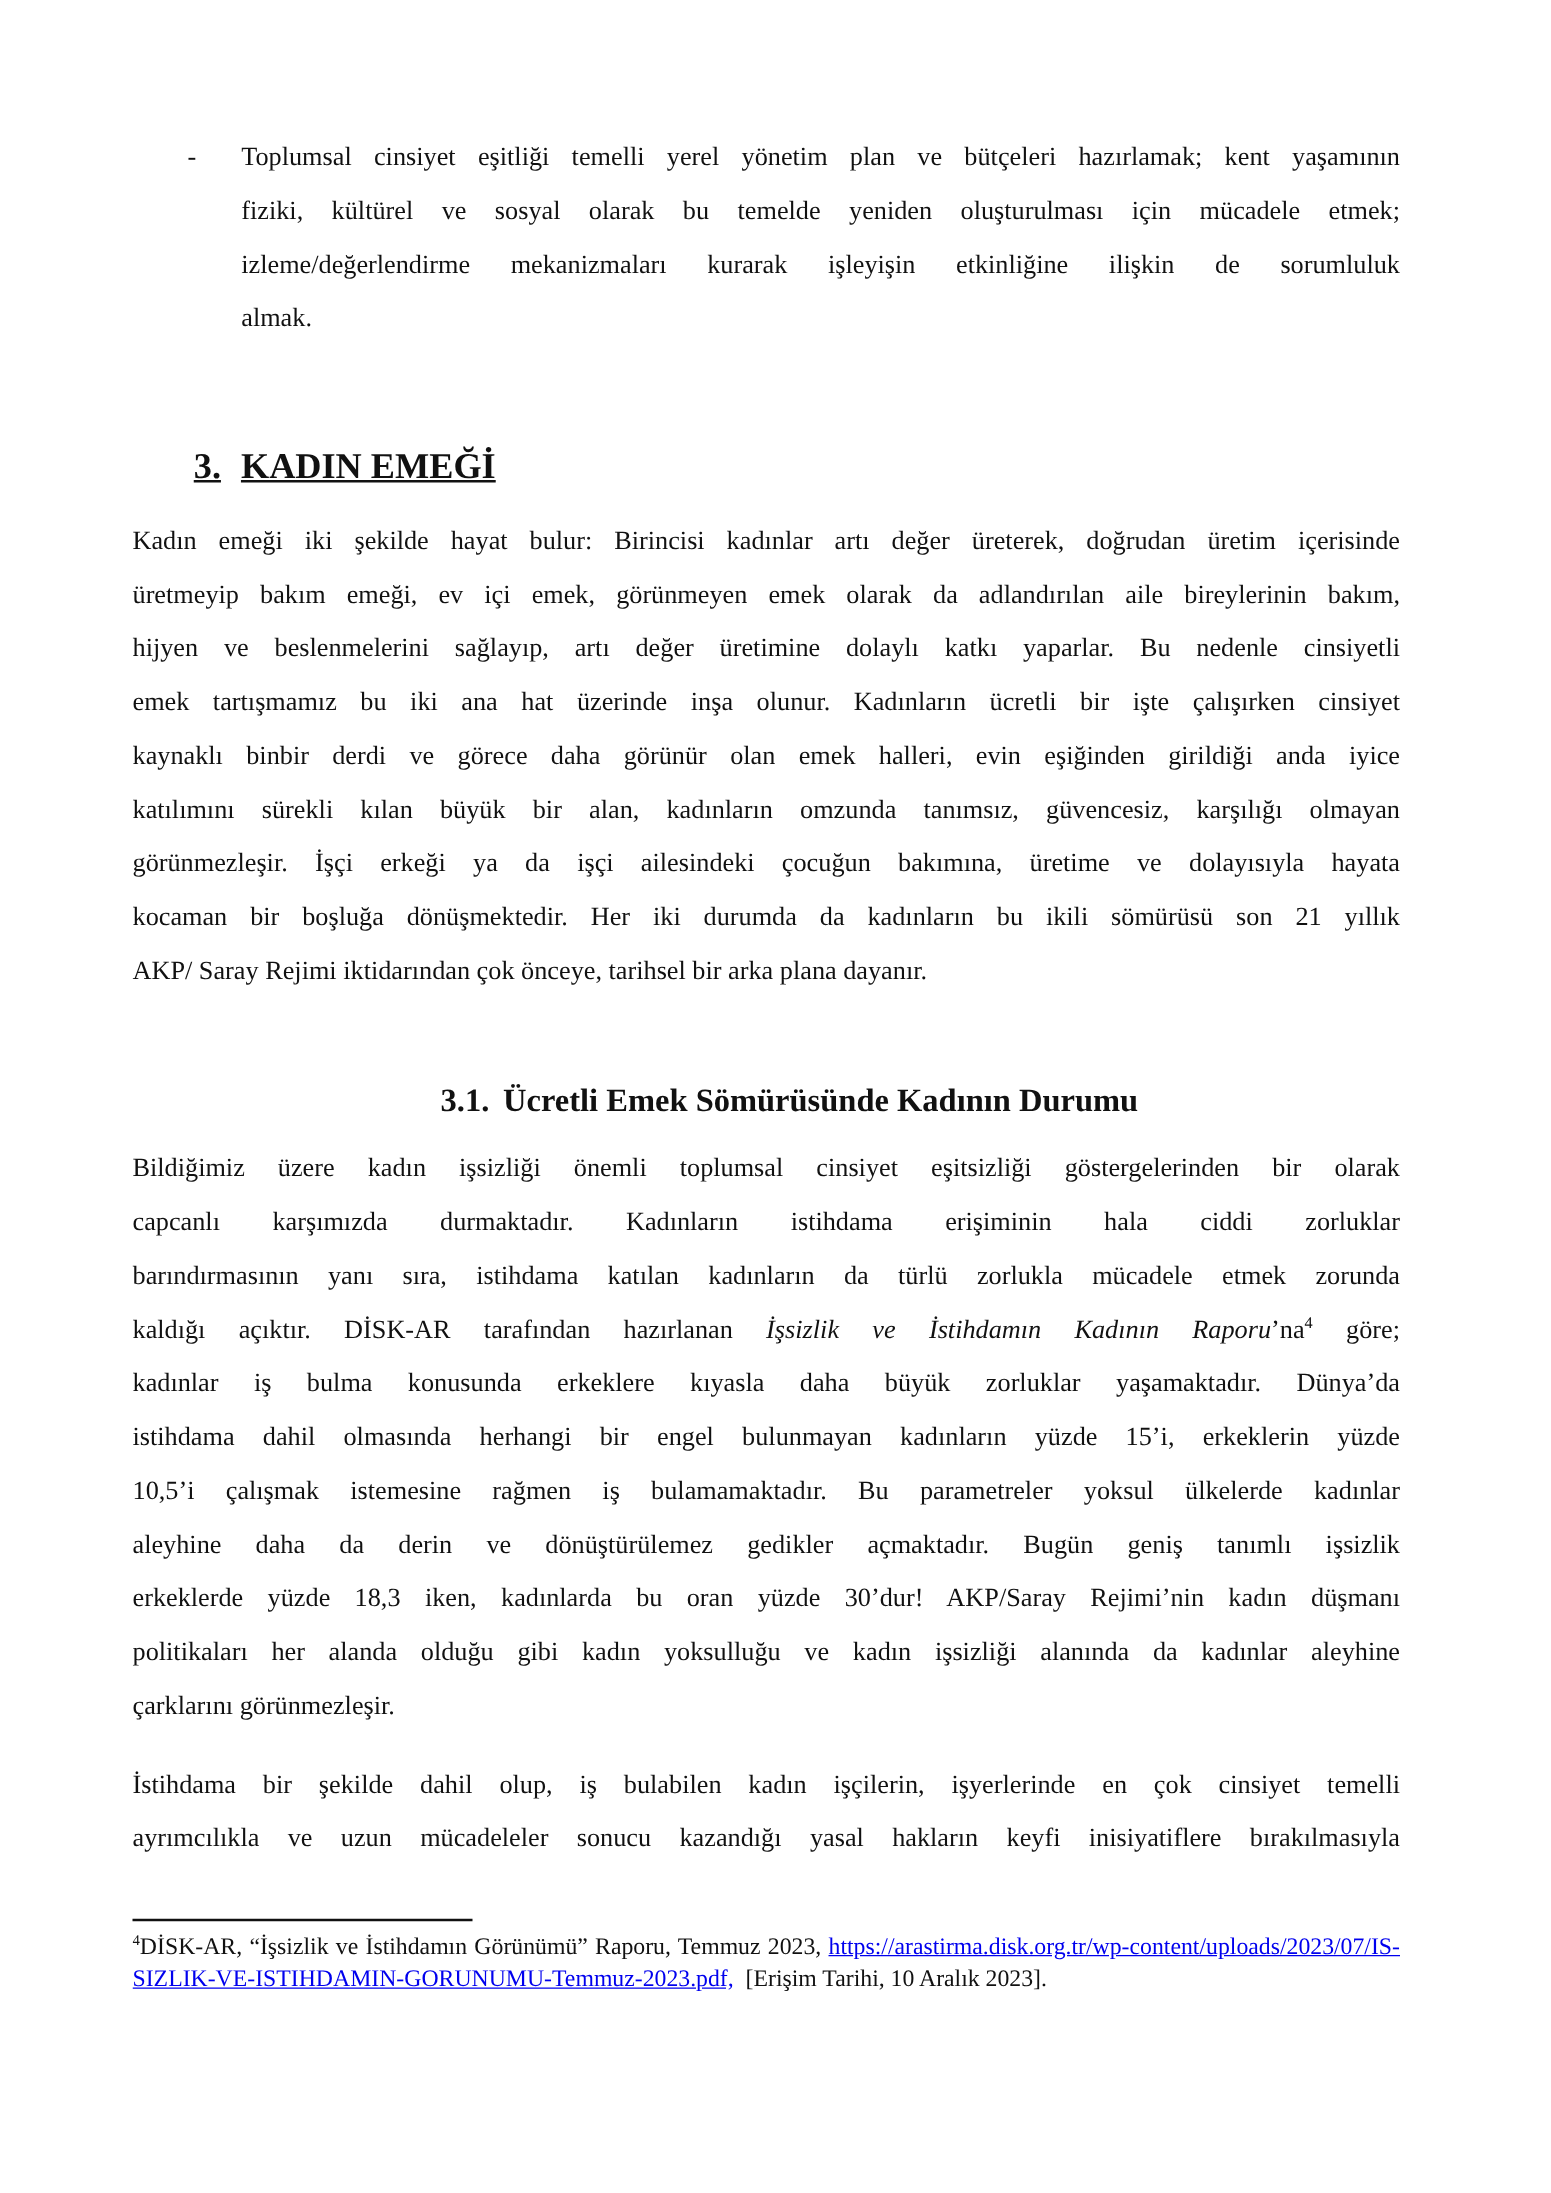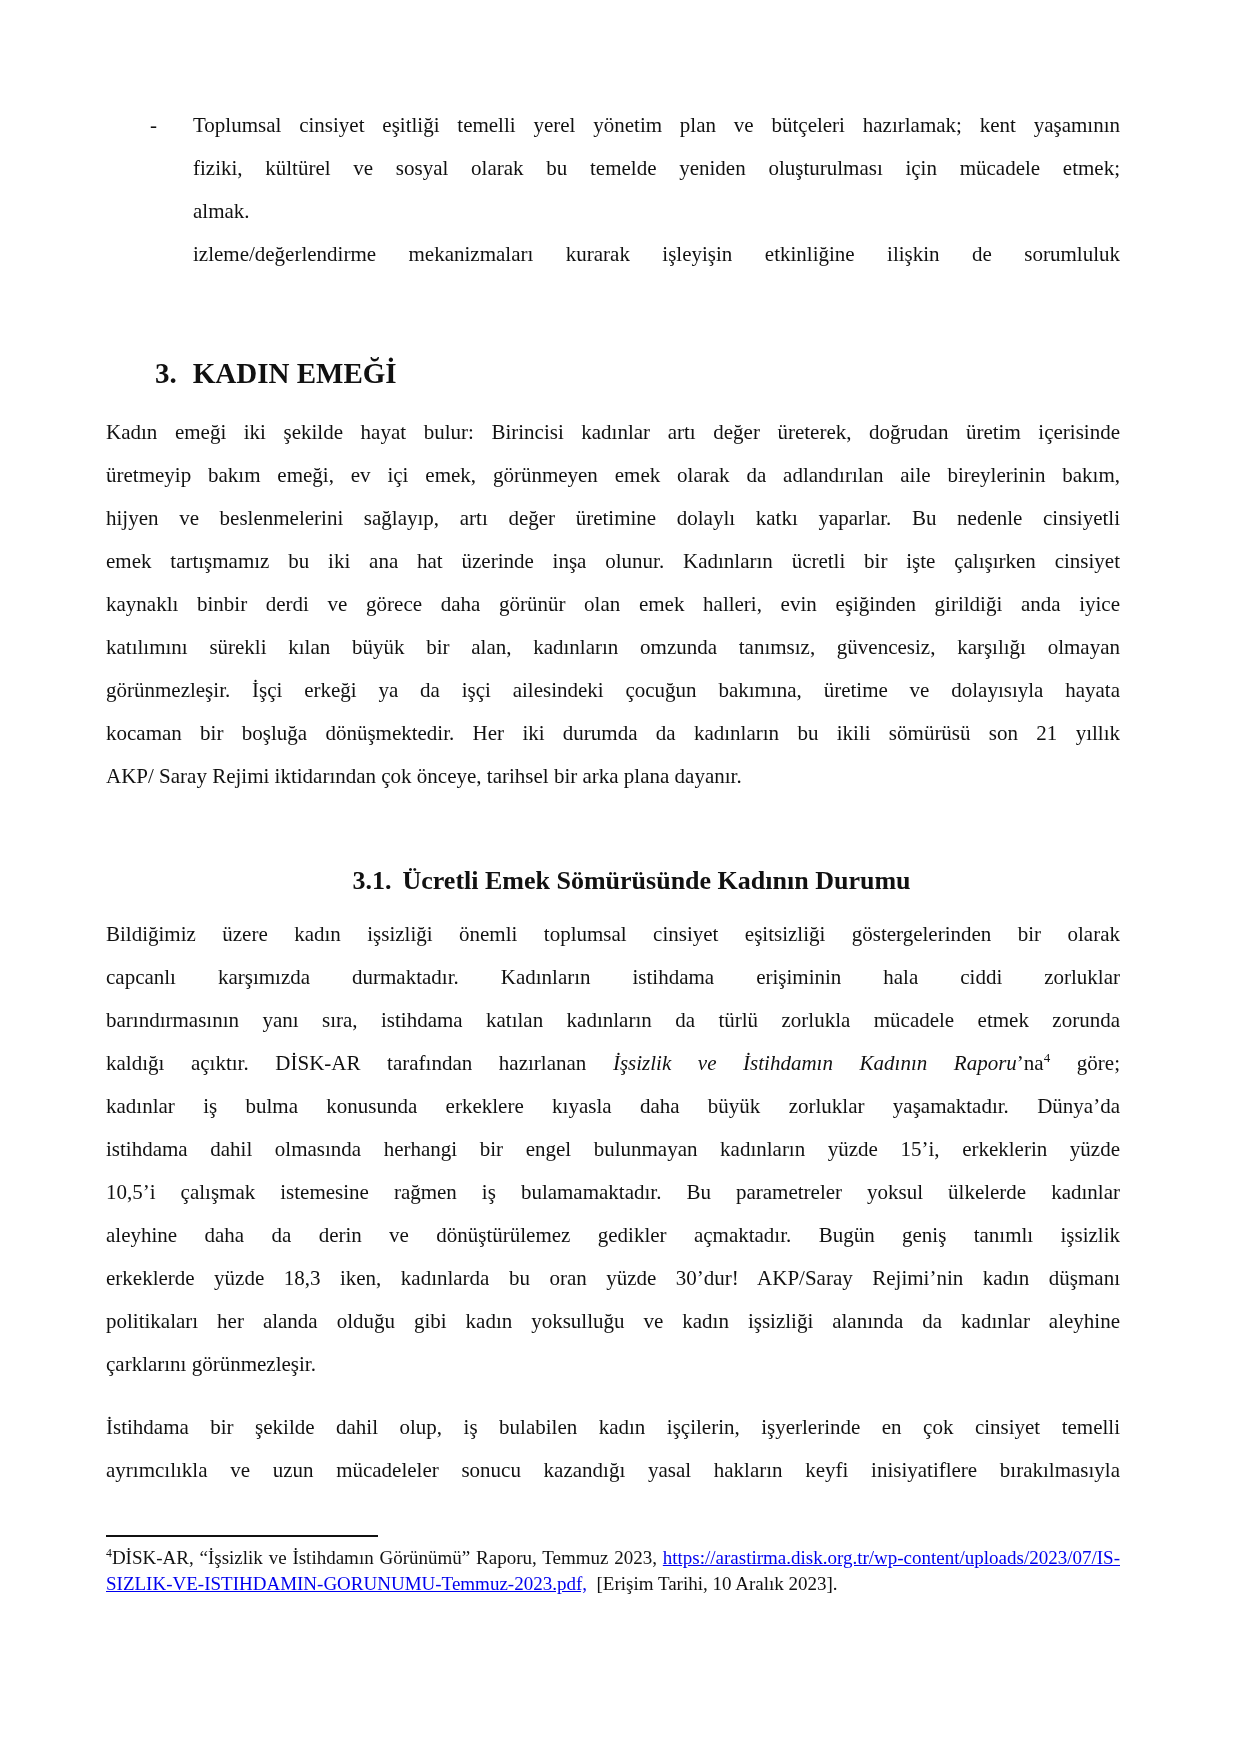--- a/index.html
+++ b/index.html
@@ -28,20 +28,21 @@
 
   .bullet { position: relative; padding-left: 87px; }
   .bullet-marker { position: absolute; left: 44px; top: 0; line-height: 43px; }
 
   .heading {
     margin: 76px 0 0 0;
     padding-left: 49px;
     font-size: 29px;
     line-height: 43px;
     font-weight: bold;
+    text-decoration: underline;
   }
   .h-text { padding-left: 16px; }
 
   .para1 { margin-top: 16px; }
   .para2 { margin-top: 11px; }
   .para3 { margin-top: 20px; }
 
   .subheading {
     margin: 61px 0 0 0;
     padding-left: 37px;
@@ -60,22 +61,22 @@
 </head>
 <body>
 
 <div class="page">
 
   <div class="bullet body-text">
     <span class="bullet-marker">-</span>
     <div class="bullet-lines">
         <div class="tline just"><span>Toplumsal cinsiyet eşitliği temelli yerel yönetim plan ve bütçeleri hazırlamak; kent yaşamının</span></div>
         <div class="tline just"><span>fiziki, kültürel ve sosyal olarak bu temelde yeniden oluşturulması için mücadele etmek;</span></div>
+        <div class="tline just"><span>izleme/değerlendirme mekanizmaları kurarak işleyişin etkinliğine ilişkin de sorumluluk</span></div>
         <div class="tline"><span>almak.</span></div>
-        <div class="tline just"><span>izleme/değerlendirme mekanizmaları kurarak işleyişin etkinliğine ilişkin de sorumluluk</span></div>
       </div>
   </div>
 
   <h1 class="heading"><span class="h-num">3.</span><span class="h-text">KADIN EMEĞİ</span></h1>
 
   <div class="para1 body-text">
       <div class="tline just"><span>Kadın emeği iki şekilde hayat bulur: Birincisi kadınlar artı değer üreterek, doğrudan üretim içerisinde</span></div>
       <div class="tline just"><span>üretmeyip bakım emeği, ev içi emek, görünmeyen emek olarak da adlandırılan aile bireylerinin bakım,</span></div>
       <div class="tline just"><span>hijyen ve beslenmelerini sağlayıp, artı değer üretimine dolaylı katkı yaparlar. Bu nedenle cinsiyetli</span></div>
       <div class="tline just"><span>emek tartışmamız bu iki ana hat üzerinde inşa olunur. Kadınların ücretli bir işte çalışırken cinsiyet</span></div>

